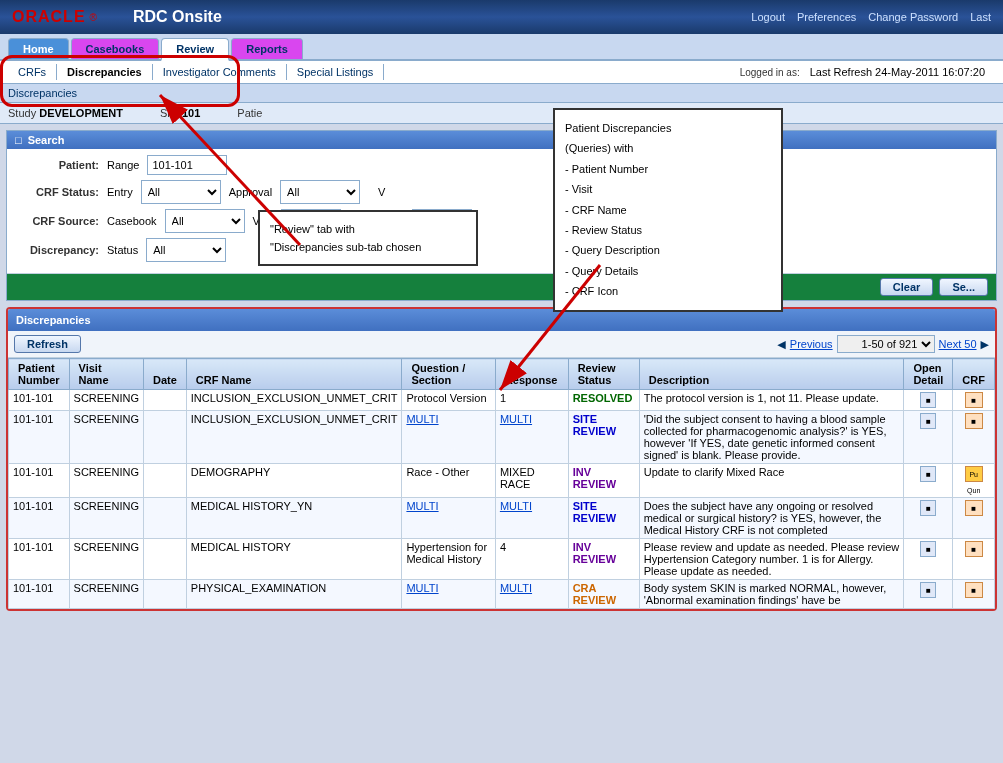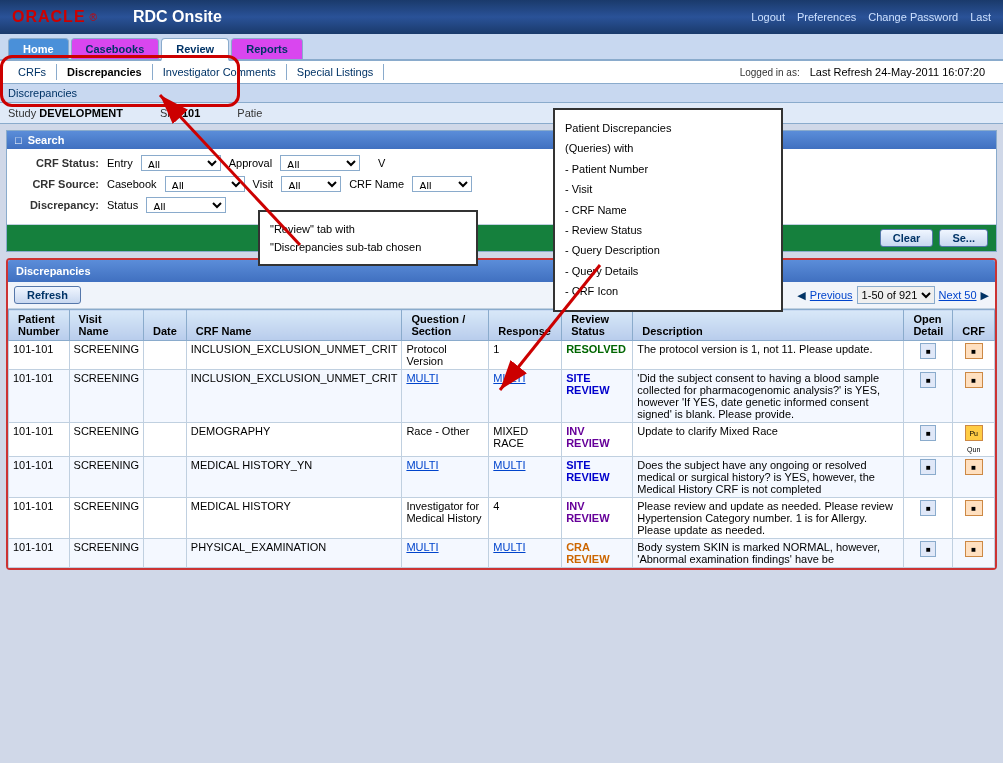--- a/index.html
+++ b/index.html
@@ -30,32 +30,32 @@
     .study-bar .label { color: #333; }
 
     
     .search-section { background: white; margin: 6px; border: 1px solid #8aabcc; }
     .search-header { background: linear-gradient(180deg, #5b8dd9 0%, #4070c0 100%); color: white; padding: 3px 8px; font-weight: bold; font-size: 11px; display: flex; align-items: center; gap: 6px; }
     .search-collapse-btn { color: white; cursor: pointer; font-weight: bold; }
     .search-body { padding: 6px 12px; }
     .search-row { display: flex; align-items: center; margin-bottom: 5px; gap: 8px; }
     .search-label { color: #333; font-weight: bold; width: 80px; text-align: right; }
     .search-input { border: 1px solid #8aabcc; padding: 2px 4px; font-size: 11px; height: 20px; }
-    select.search-select { border: 1px solid #8aabcc; padding: 2px 2px; font-size: 11px; height: 16px; background: white; }
+    select.search-select { border: 1px solid #8aabcc; padding: 2px 2px; font-size: 11px; height: 24px; background: white; }
 
     
     .btn { border: 1px solid #5577aa; border-radius: 3px; background: linear-gradient(180deg, #f0f6ff 0%, #c8d8f0 100%); padding: 2px 12px; cursor: pointer; font-size: 11px; color: #003366; font-weight: bold; }
     .btn-row { display: flex; justify-content: flex-end; gap: 6px; padding: 4px 8px 4px 8px; background: #15803d; border-top: 1px solid #c0d0e0; }
 
     
     .disc-section { background: white; margin: 0 6px 6px 6px; border: 2px solid #cc3333; border-radius: 4px; overflow: hidden; }
     .disc-header { background: linear-gradient(180deg, #5b8dd9 0%, #4070c0 100%); color: white; padding: 4px 8px; font-weight: bold; font-size: 12px; }
     .disc-toolbar { padding: 4px 6px; background: #f0f4fa; border-bottom: 1px solid #c0d0e0; display: flex; align-items: center; justify-content: space-between; }
     .pagination { display: flex; align-items: center; gap: 4px; font-size: 11px; color: #003366; }
-    .pagination select { border: 1px solid #8aabcc; font-size: 11px; height: 18px; }
+    .pagination select { border: 1px solid #8aabcc; font-size: 11px; height: 18px; padding-left: 20px; }
 
     
     .disc-table { width: 100%; border-collapse: collapse; font-size: 10px; }
     .disc-table th { background: linear-gradient(180deg, #d8e8f8 0%, #b8ccec 100%); border: 1px solid #8aabcc; padding: 3px 9px; text-align: left; font-weight: bold; color: #000; vertical-align: bottom; }
     .disc-table td { border: 1px solid #c0d0e0; padding: 2px 4px; vertical-align: top; color: #000; }
     .disc-table tr:nth-child(even) td { background: #f4f8ff; }
     .disc-table tr:nth-child(odd) td { background: white; }
     .disc-table a { color: #0044cc; text-decoration: underline; cursor: pointer; }
 
     
@@ -123,20 +123,25 @@
   <span><span class="label">Patie</span></span>
 </div>
 
 <div class="search-section">
   <div class="search-header">
     <span class="search-collapse-btn">□</span>
     <span>Search</span>
   </div>
   <div class="search-body">
 
+    <div class="search-row">
+      <span class="search-label">Patient:</span>
+      <span>Range</span>
+      <input class="search-input" value="101-101" style="width: 80px;">
+    </div>
 
     <div class="search-row">
       <span class="search-label">CRF Status:</span>
       <span>Entry</span>
       <select class="search-select" style="width:80px;">
         <option>All</option>
       </select>
       <span>Approval</span>
       <select class="search-select" style="width:80px;">
         <option>All</option>
@@ -258,21 +263,21 @@
           <td>Does the subject have any ongoing or resolved medical or surgical history? is YES, however, the Medical History CRF is not completed</td>
           <td style="text-align:center;"><span class="icon-doc">■</span></td>
           <td style="text-align:center;"><span class="icon-crf">■</span></td>
         </tr>
 
         <tr>
           <td>101-101</td>
           <td>SCREENING</td>
           <td></td>
           <td>MEDICAL HISTORY</td>
-          <td>Investigator for Medical History</td>
+          <td>Hypertension for Medical History</td>
           <td>4</td>
           <td><span class="status-inv">INV REVIEW</span></td>
           <td>Please review and update as needed. Please review Hypertension Category number. 1 is for Allergy. Please update as needed.</td>
           <td style="text-align:center;"><span class="icon-doc">■</span></td>
           <td style="text-align:center;"><span class="icon-crf">■</span></td>
         </tr>
 
         <tr>
           <td>101-101</td>
           <td>SCREENING</td>

